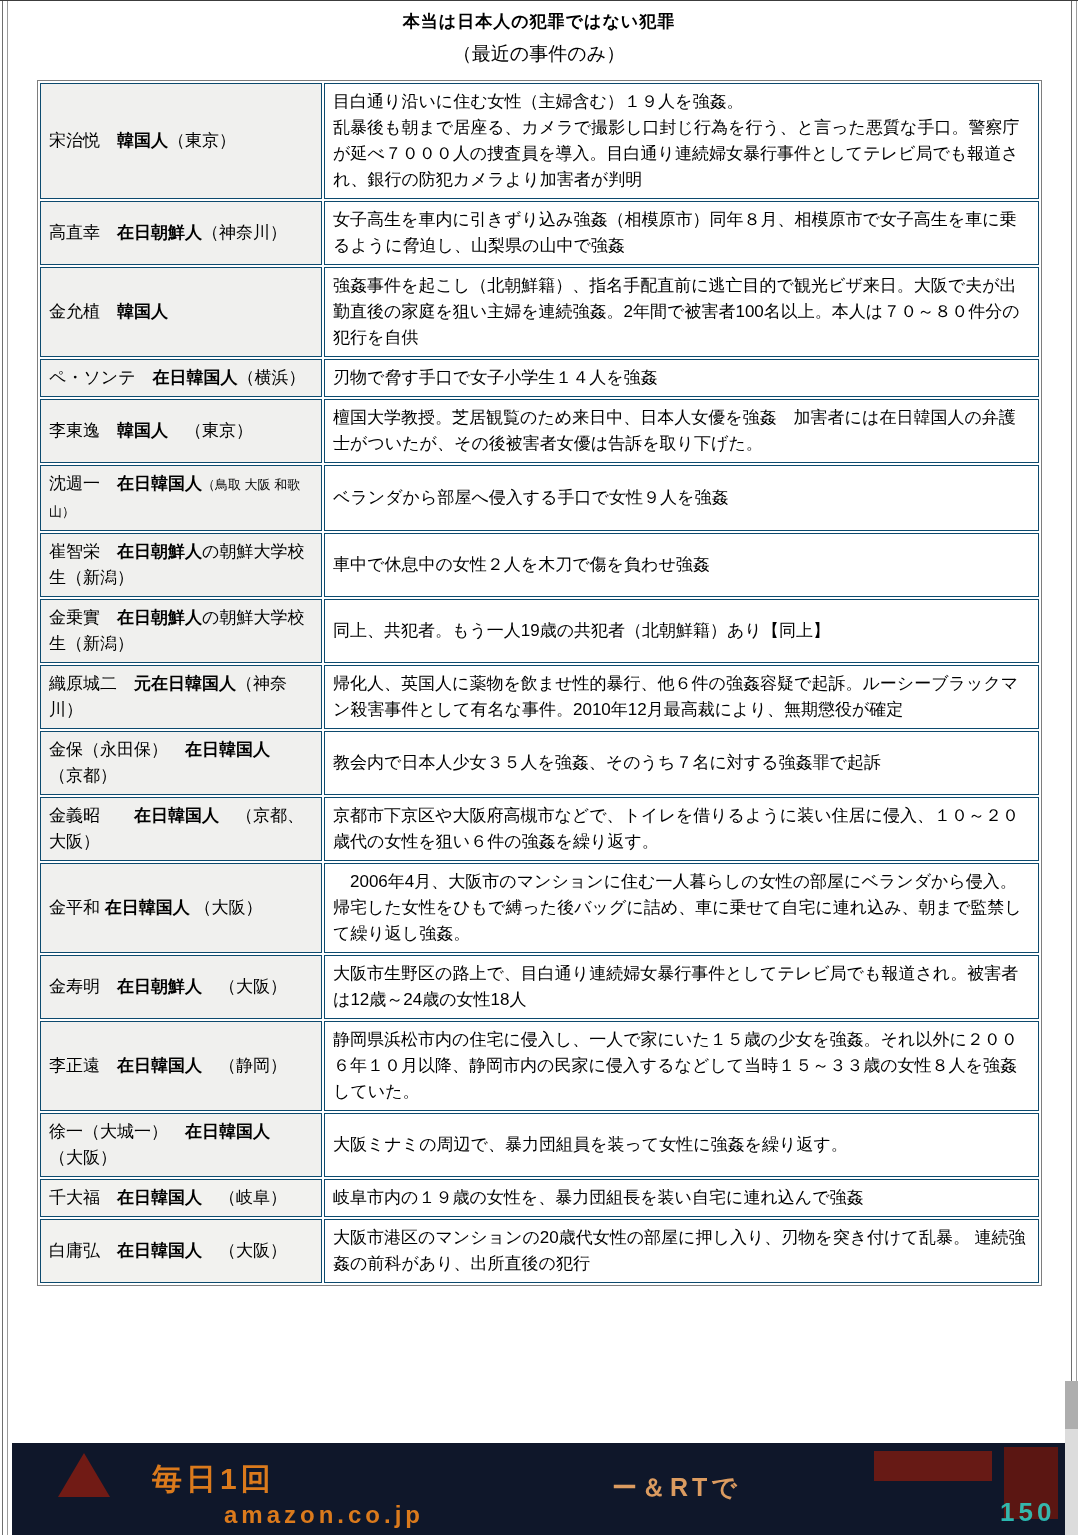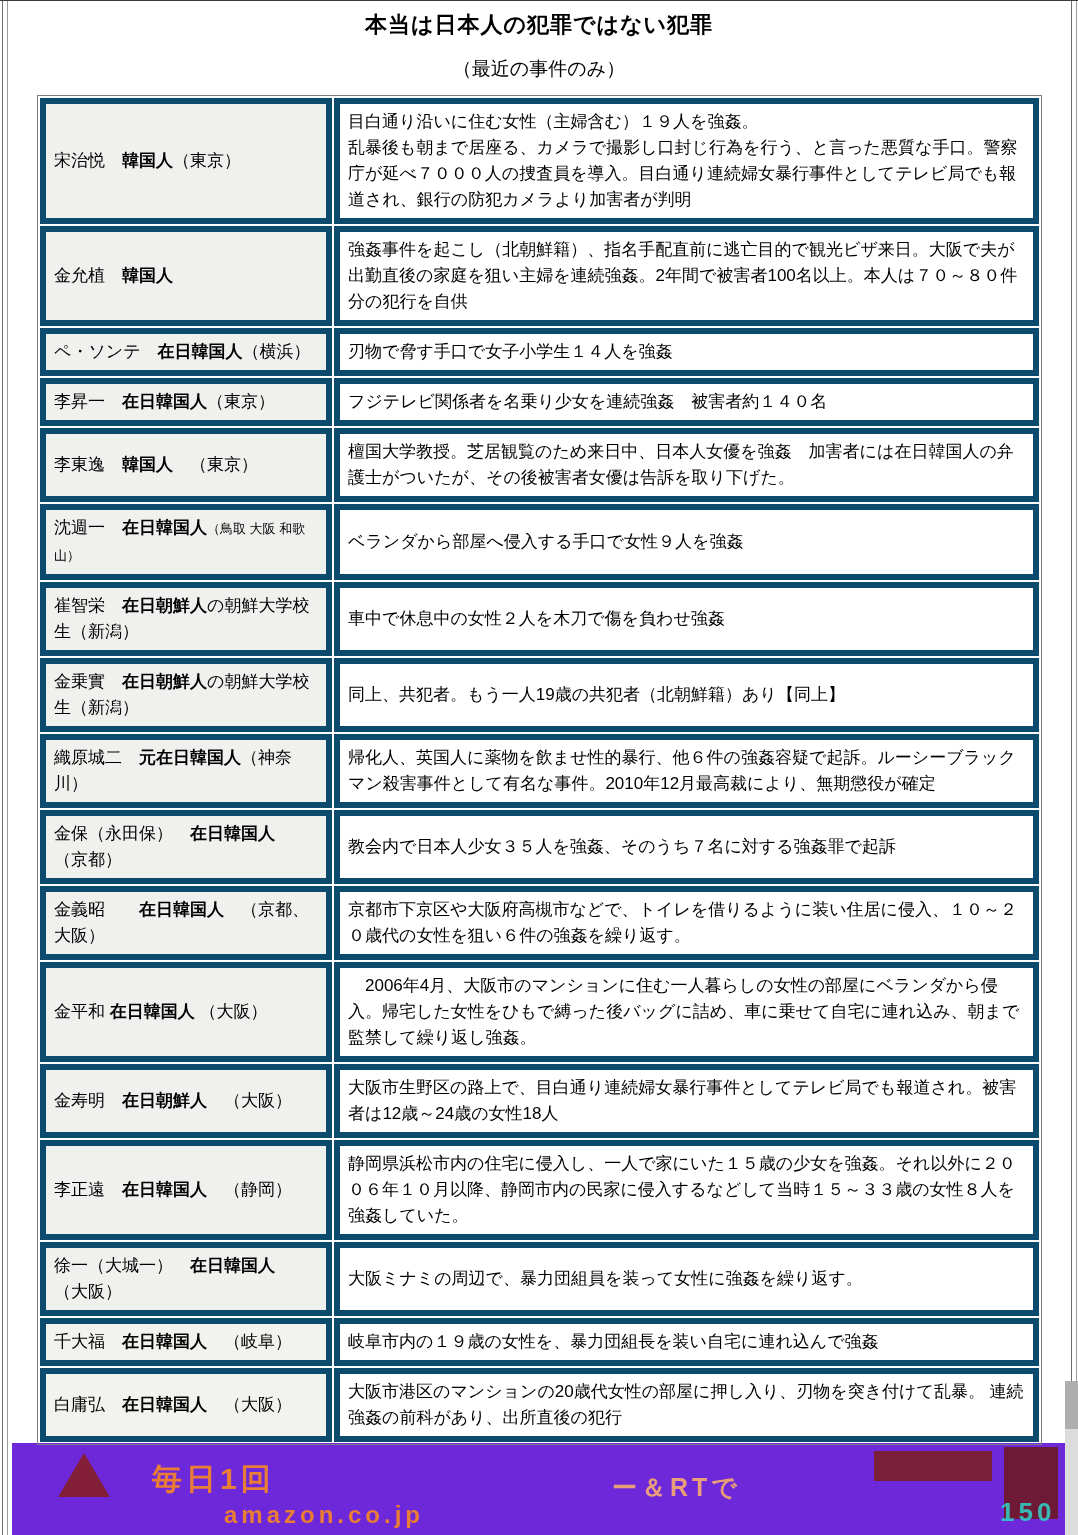--- a/index.html
+++ b/index.html
@@ -8,48 +8,48 @@
     background:#ffffff;color:#000;
     font-family:"Liberation Sans","DejaVu Sans",sans-serif;
     border-top:1px solid #3c3c3c;box-sizing:border-box;
   }
   
   .frame{position:absolute;top:0;bottom:0;width:1px;background:#6f6f6f;z-index:6}
   .frame.l1{left:2px}.frame.l2{left:7px;background:#9c9c9c}
   .frame.r2{right:6px}.frame.r1{right:1px;background:#9c9c9c}
 
   .title{
-    text-align:center;font-size:22px;font-weight:bold;
-    margin:9px 20px 16px 20px;letter-spacing:1px;
+    text-align:center;font-size:17px;font-weight:bold;
+    margin:9px 20px 8px 20px;letter-spacing:1px;
   }
   .subtitle{text-align:center;font-size:19px;margin-top:0}
 
   table.crimes{
     border-collapse:separate;border-spacing:2px;
     border:1px solid #7e7e7e;
     margin:13px 0 0 37px;width:1005px;
     position:relative;z-index:2;table-layout:fixed;
   }
   td{
-    border:6px solid #0c4a6e;
+    border:1px solid #0c4a6e;
     padding:5px 8px;font-size:17px;line-height:26px;
     vertical-align:middle;word-break:break-all;
   }
   td.name{width:264px;background:rgba(240,240,237,0.97)}
   td.desc{background:rgba(255,255,255,0.97)}
   tr.faded td.name{background:rgba(240,240,237,0.87)}
   tr.faded td.desc{background:rgba(255,255,255,0.87)}
   .b{font-weight:bold}
   .sm{font-size:13px}
   .desc-line{min-height:26px}
 
   
   .banner{
     position:absolute;left:12px;right:12px;top:1442px;height:93px;
-    background:#6d28d9;z-index:1;overflow:hidden;
+    background:#0f172a;z-index:1;overflow:hidden;
   }
   .wm-frag{position:absolute;font-weight:bold;white-space:nowrap;opacity:.85;letter-spacing:4px}
   .wm-tri{
     position:absolute;left:46px;top:10px;width:0;height:0;opacity:.8;
     border-left:26px solid transparent;border-right:26px solid transparent;
     border-bottom:44px solid #8a1d10;
   }
   .wm-block1{position:absolute;left:862px;top:8px;width:118px;height:30px;background:#7d1c10;opacity:.8}
   .wm-block2{position:absolute;left:992px;top:4px;width:54px;height:72px;background:#6e170c;opacity:.8}
 
@@ -82,35 +82,35 @@
 <table class="crimes">
   <tbody>
       <tr>
         <td class="name"><span>宋治悦　</span><span class="b">韓国人</span><span>（東京）</span></td>
         <td class="desc">
           <div class="desc-line">目白通り沿いに住む女性（主婦含む）１９人を強姦。</div>
           <div class="desc-line">乱暴後も朝まで居座る、カメラで撮影し口封じ行為を行う、と言った悪質な手口。警察庁が延べ７０００人の捜査員を導入。目白通り連続婦女暴行事件としてテレビ局でも報道され、銀行の防犯カメラより加害者が判明</div>
         </td>
       </tr>
       <tr>
+        <td class="name"><span>高直幸　</span><span class="b">在日朝鮮人</span><span>（神奈川）</span></td>
+        <td class="desc">
+          <div class="desc-line">女子高生を車内に引きずり込み強姦（相模原市）同年８月、相模原市で女子高生を車に乗るように脅迫し、山梨県の山中で強姦</div>
+        </td>
+      </tr>
+      <tr>
         <td class="name"><span>金允植　</span><span class="b">韓国人</span></td>
         <td class="desc">
           <div class="desc-line">強姦事件を起こし（北朝鮮籍）、指名手配直前に逃亡目的で観光ビザ来日。大阪で夫が出勤直後の家庭を狙い主婦を連続強姦。2年間で被害者100名以上。本人は７０～８０件分の犯行を自供</div>
         </td>
       </tr>
       <tr>
         <td class="name"><span>ペ・ソンテ　</span><span class="b">在日韓国人</span><span>（横浜）</span></td>
         <td class="desc">
           <div class="desc-line">刃物で脅す手口で女子小学生１４人を強姦</div>
-        </td>
-      </tr>
-      <tr>
-        <td class="name"><span>李昇一　</span><span class="b">在日韓国人</span><span>（東京）</span></td>
-        <td class="desc">
-          <div class="desc-line">フジテレビ関係者を名乗り少女を連続強姦　被害者約１４０名</div>
         </td>
       </tr>
       <tr>
         <td class="name"><span>李東逸　</span><span class="b">韓国人</span><span>　（東京）</span></td>
         <td class="desc">
           <div class="desc-line">檀国大学教授。芝居観覧のため来日中、日本人女優を強姦　加害者には在日韓国人の弁護士がついたが、その後被害者女優は告訴を取り下げた。</div>
         </td>
       </tr>
       <tr>
         <td class="name"><span>沈週一　</span><span class="b">在日韓国人</span><span class="sm">（鳥取 大阪 和歌山）</span></td>

